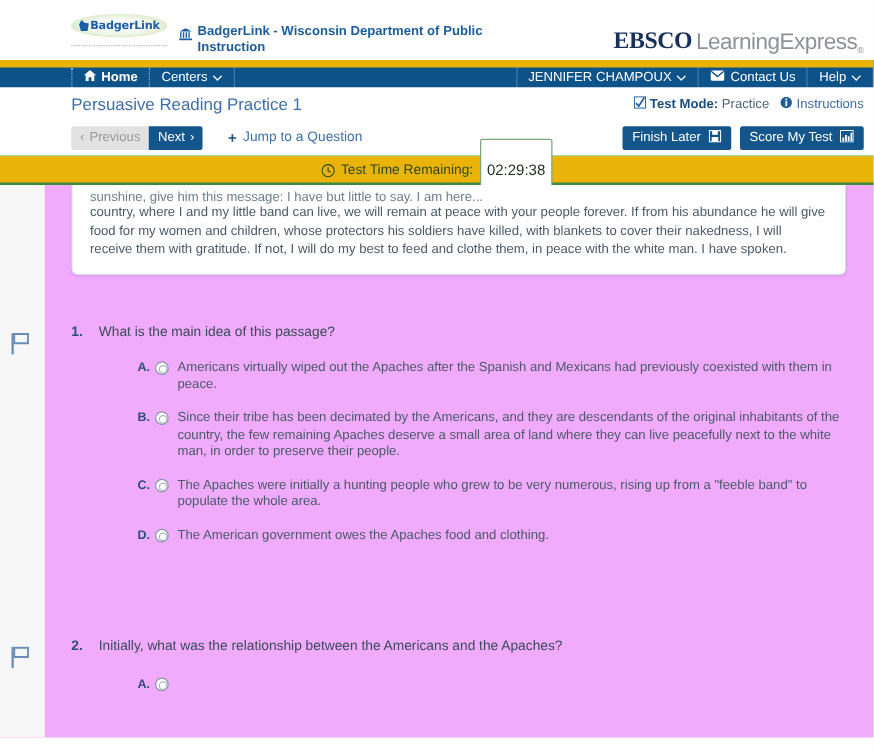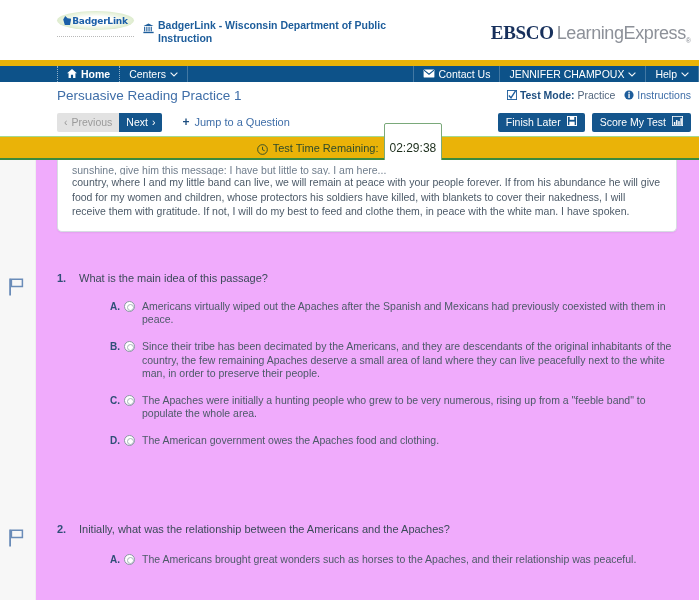--- a/index.html
+++ b/index.html
@@ -7,21 +7,21 @@
     width: 699px; height: 600px;
     overflow: hidden;
     background: #ffffff;
     font-family: "Liberation Sans", sans-serif;
     color: #333;
   }
 
   
   .header {
     position: relative;
-    height: 60px;
+    height: 48px;
     background: #ffffff;
     display: flex;
     align-items: flex-start;
   }
   .badger-logo {
     position: absolute;
     left: 57px; top: 11px;
     width: 77px; height: 19px;
     border-radius: 50%;
     background: radial-gradient(ellipse at 50% 50%, #ffffff 30%, #e8f2dc 60%, #cfe3bb 85%, #ffffff 100%);
@@ -310,35 +310,35 @@
       <span class="chev">
         <svg width="8" height="5" viewBox="0 0 8 5">
             <polyline points="0.6,0.6 4,4 7.4,0.6" fill="none" stroke="#ffffff" stroke-width="1.1"></polyline>
           </svg>
       </span>
     </div>
   </div>
 
   <div class="nav-right">
     <div class="nav-item">
-      <span>
-        <svg width="12" height="9" viewBox="0 0 13 10">
-          <rect x="0.5" y="0.5" width="12" height="9" rx="1" fill="#ffffff"></rect>
-          <polyline points="0.9,1.2 6.5,5.8 12.1,1.2" fill="none" stroke="#0d5289" stroke-width="1.2"></polyline>
-        </svg>
-      </span>
-      <span>Contact Us</span>
-    </div>
-    <div class="nav-item">
       <span>JENNIFER CHAMPOUX</span>
       <span class="chev">
         <svg width="8" height="5" viewBox="0 0 8 5">
             <polyline points="0.6,0.6 4,4 7.4,0.6" fill="none" stroke="#ffffff" stroke-width="1.1"></polyline>
           </svg>
       </span>
+    </div>
+    <div class="nav-item">
+      <span>
+        <svg width="12" height="9" viewBox="0 0 13 10">
+          <rect x="0.5" y="0.5" width="12" height="9" rx="1" fill="#ffffff"></rect>
+          <polyline points="0.9,1.2 6.5,5.8 12.1,1.2" fill="none" stroke="#0d5289" stroke-width="1.2"></polyline>
+        </svg>
+      </span>
+      <span>Contact Us</span>
     </div>
     <div class="nav-item">
       <span>Help</span>
       <span class="chev">
         <svg width="8" height="5" viewBox="0 0 8 5">
             <polyline points="0.6,0.6 4,4 7.4,0.6" fill="none" stroke="#ffffff" stroke-width="1.1"></polyline>
           </svg>
       </span>
     </div>
   </div>
@@ -480,18 +480,17 @@
       </svg>
     </div>
     <div class="q-head">
       <span class="q-num">2.</span>
       <span class="q-text">Initially, what was the relationship between the Americans and the Apaches?</span>
     </div>
     <div class="answers" style="margin-top:18px;">
       <div class="answer">
         <span class="ans-letter">A.</span>
         <span class="radio"></span>
-        <span class="ans-text">The Americans brought great wonders such as horses to the Apaches, and their relationship was peaceful.</span>
       </div>
     </div>
   </div>
 
 </div>
 
 </body></html>

